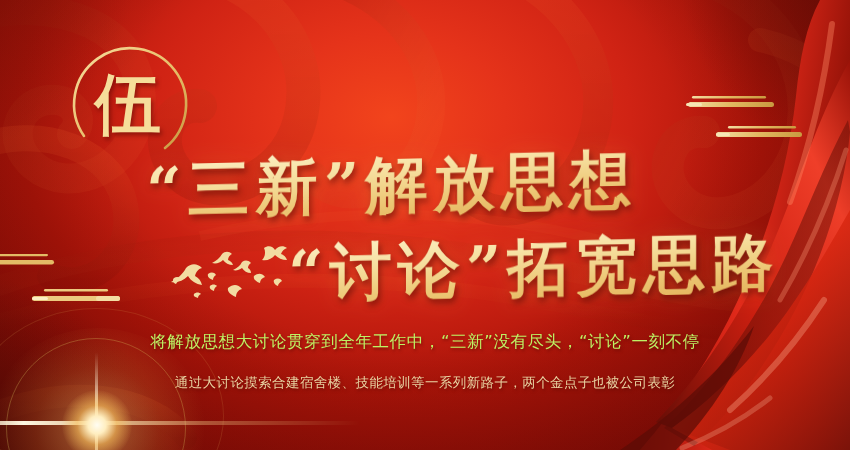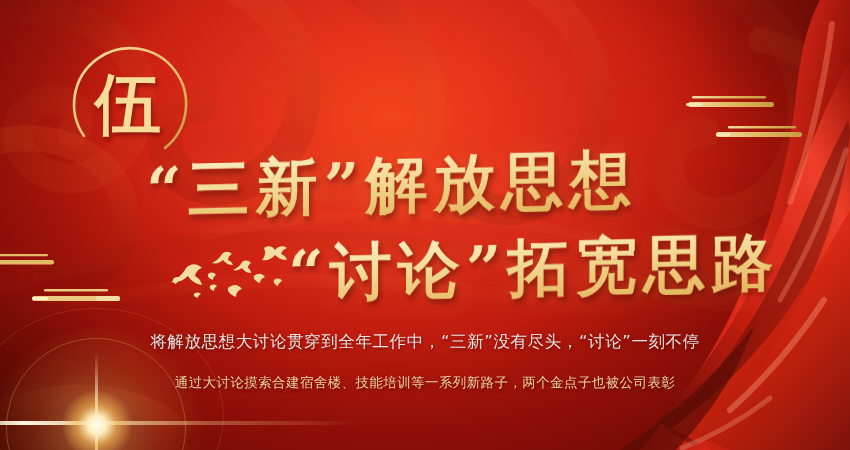--- a/index.html
+++ b/index.html
@@ -75,21 +75,21 @@
     -webkit-text-fill-color:transparent;
     filter:drop-shadow(2px 4px 3px rgba(96,9,3,.62)) drop-shadow(0 0 10px rgba(255,200,90,.18));
   }
   .title-1{left:146px;top:143px;font-size:62px;letter-spacing:6px;transform:skewY(-1.3deg);}
   .title-2{left:288px;top:226px;font-size:62px;letter-spacing:6px;transform:skewY(-1.3deg);}
 
   
   .sub{
     position:absolute;width:100%;text-align:center;
     font-family:"DejaVu Sans","Liberation Sans",sans-serif;
-    color:#e5e5e5;
+    color:#bef264;
     text-shadow:1px 2px 3px rgba(88,8,3,.6);
     white-space:nowrap;
   }
   .sub-1{top:331px;font-size:16.5px;letter-spacing:.6px;}
   .sub-2{top:374px;font-size:13.5px;letter-spacing:.4px;color:#e9d3a2;}
 
   
   .silk{position:absolute;right:0;top:0;width:230px;height:450px;}
   .silk svg{width:100%;height:100%;display:block;}
 

